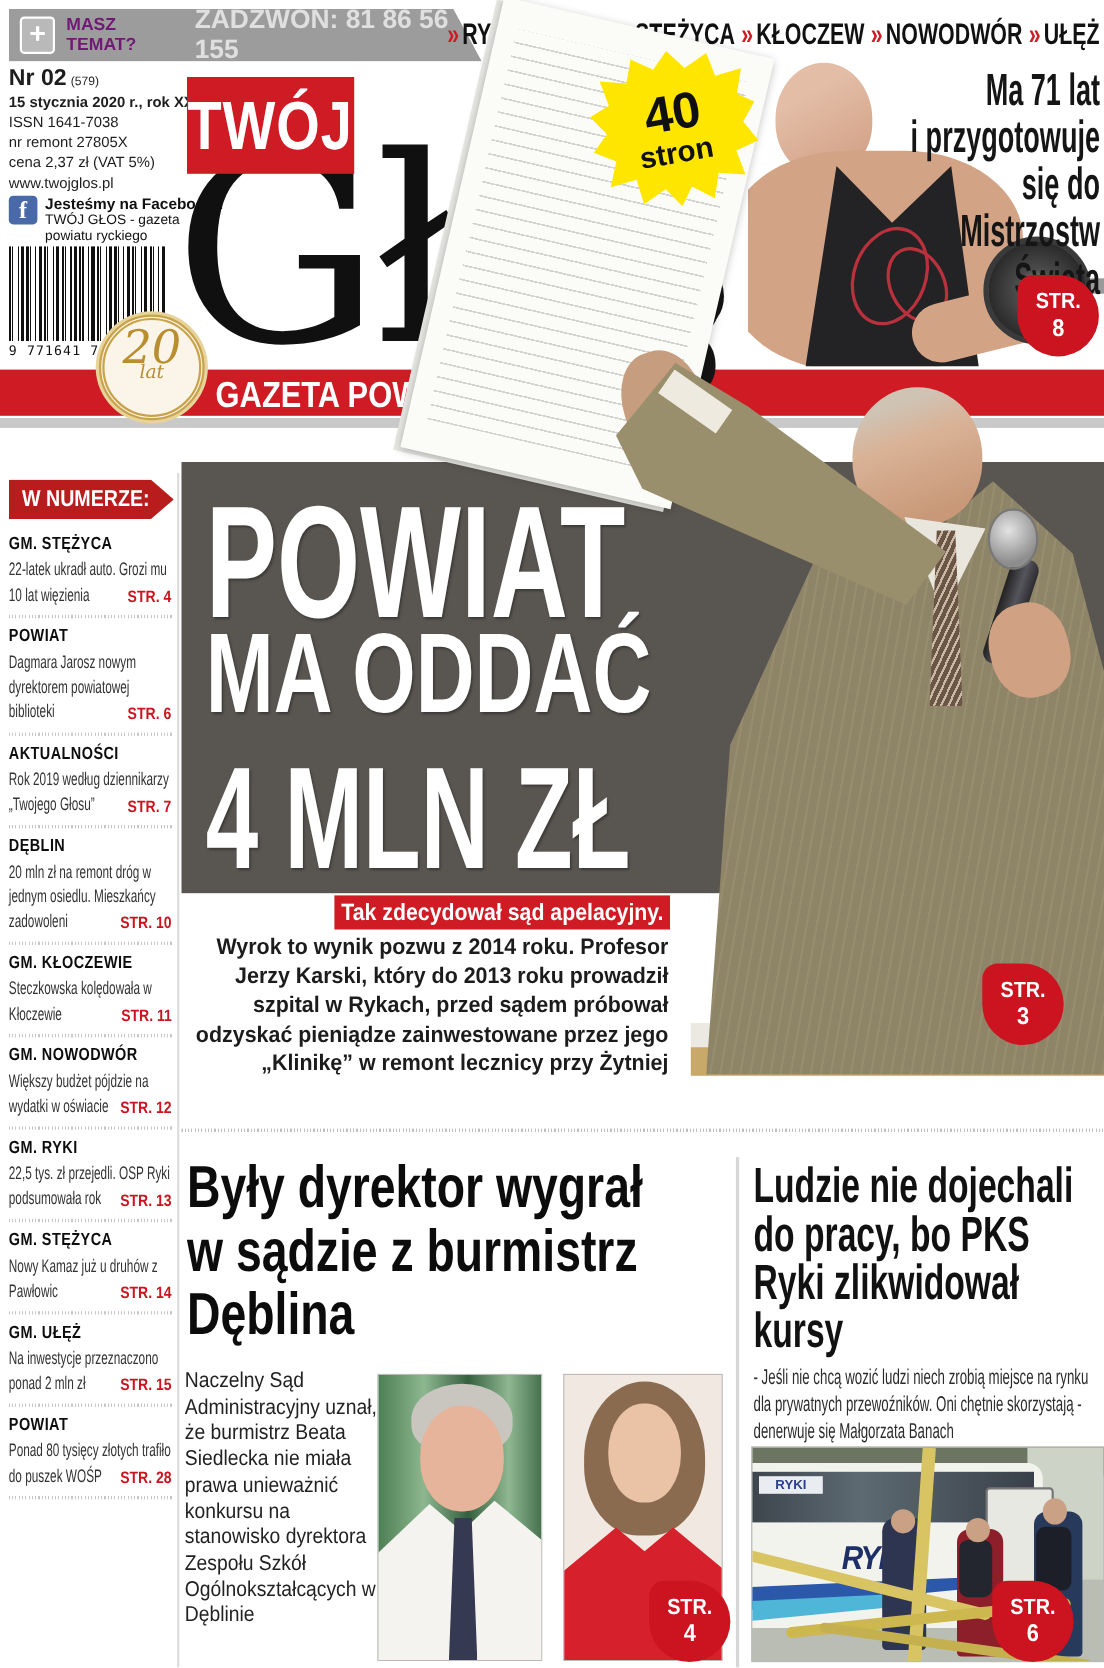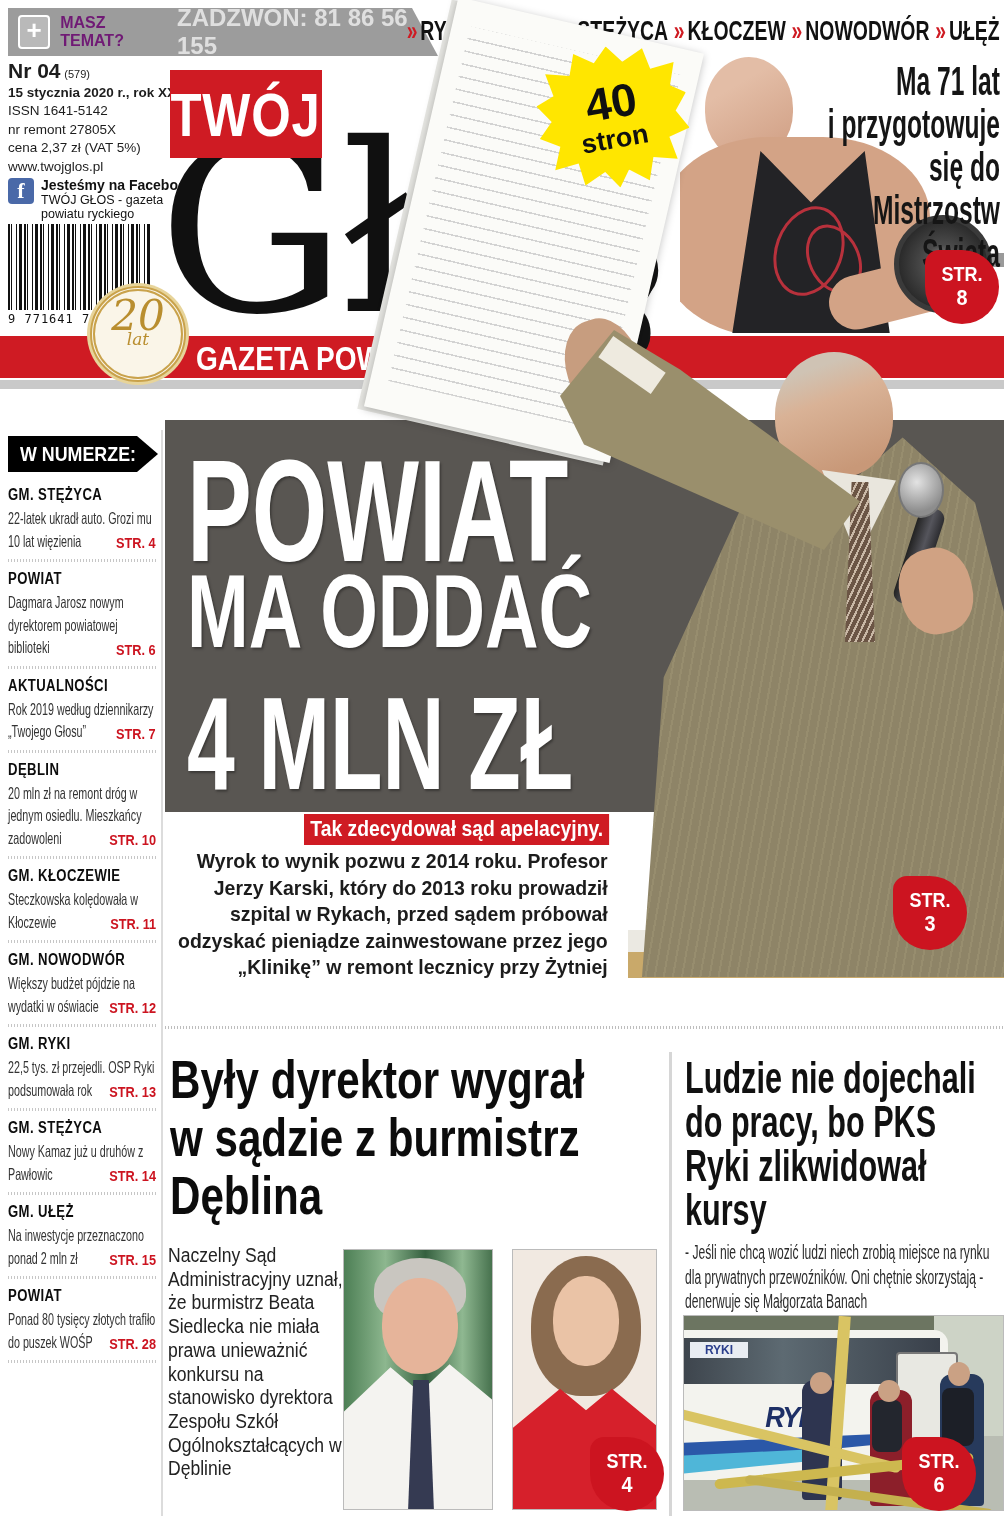--- a/index.html
+++ b/index.html
@@ -54,21 +54,21 @@
   .muscle{left:680px;top:55px;width:324px;height:278px;background:#fff;overflow:hidden;z-index:1;}
   .muscle div{position:absolute;}
   
   .trhead{right:4px;top:60px;text-align:right;font-weight:bold;color:#151515;z-index:9;
           font-size:41px;line-height:43px;transform:scaleX(.6);transform-origin:100% 0;white-space:nowrap;}
   .badge{width:74px;height:74px;background:#cc1420;border-radius:14px 50% 50% 50%;color:#fff;
          text-align:center;z-index:10;font-weight:bold;}
   .badge .s{display:block;font-size:20px;margin-top:13px;transform:scaleX(.9);}
   .badge .p{display:block;font-size:22px;line-height:24px;transform:scaleX(.9);}
   .sideline{left:161px;top:430px;width:2px;height:1086px;background:#dcdcdc;}
-  .sbhead{left:8px;top:436px;width:150px;height:36px;background:#000000;
+  .sbhead{left:8px;top:436px;width:150px;height:36px;background:#b91c1c;
           clip-path:polygon(0 0,86% 0,100% 50%,86% 100%,0 100%);color:#fff;
           display:flex;align-items:center;padding-left:12px;box-sizing:border-box;}
   .sbhead span{font-size:21px;font-weight:bold;transform:scaleX(.85);transform-origin:0 50%;}
   .sbitems{left:8px;top:486px;width:150px;}
   .sbitem{position:relative;margin-bottom:4px;}
   .sbcat{font-size:16px;font-weight:bold;color:#0d0d0d;letter-spacing:.5px;
          transform:scaleX(.82);transform-origin:0 50%;white-space:nowrap;margin-bottom:3px;}
   .sbtextwrap{position:relative;}
   .sbtext{width:232px;font-size:16.5px;line-height:22.5px;color:#333;
           transform:scaleX(.65);transform-origin:0 0;}
@@ -145,24 +145,24 @@
 <div class="abs nav">
   <span><span class="chev">»</span><span>RYKI</span></span>
   <span><span class="chev">»</span><span>DĘBLIN</span></span>
   <span><span class="chev">»</span><span>STĘŻYCA</span></span>
   <span><span class="chev">»</span><span>KŁOCZEW</span></span>
   <span><span class="chev">»</span><span>NOWODWÓR</span></span>
   <span><span class="chev">»</span><span>UŁĘŻ</span></span>
 </div>
 
 <div class="abs meta">
-  <div><span class="big">Nr 04</span>
+  <div><span class="big">Nr 02</span>
        <span class="paren">(579)</span></div>
   <div class="b">15 stycznia 2020 r., rok XXI</div>
-  <div>ISSN 1641-5142</div>
+  <div>ISSN 1641-7038</div>
   <div>nr remont 27805X</div>
   <div>cena 2,37 zł (VAT 5%)</div>
   <div>www.twojglos.pl</div>
 </div>
 
 <div class="abs fb">
   <div class="fbicon">f</div>
   <div class="fbtext">
     <div class="b">Jesteśmy na Facebooku</div>
     <div>TWÓJ GŁOS - gazeta</div>

